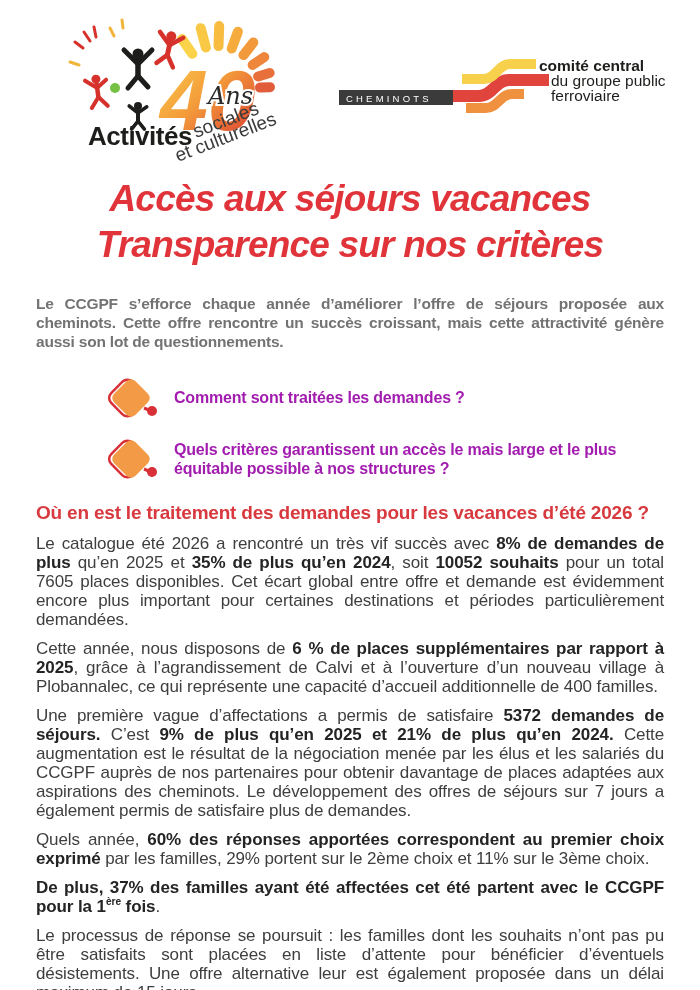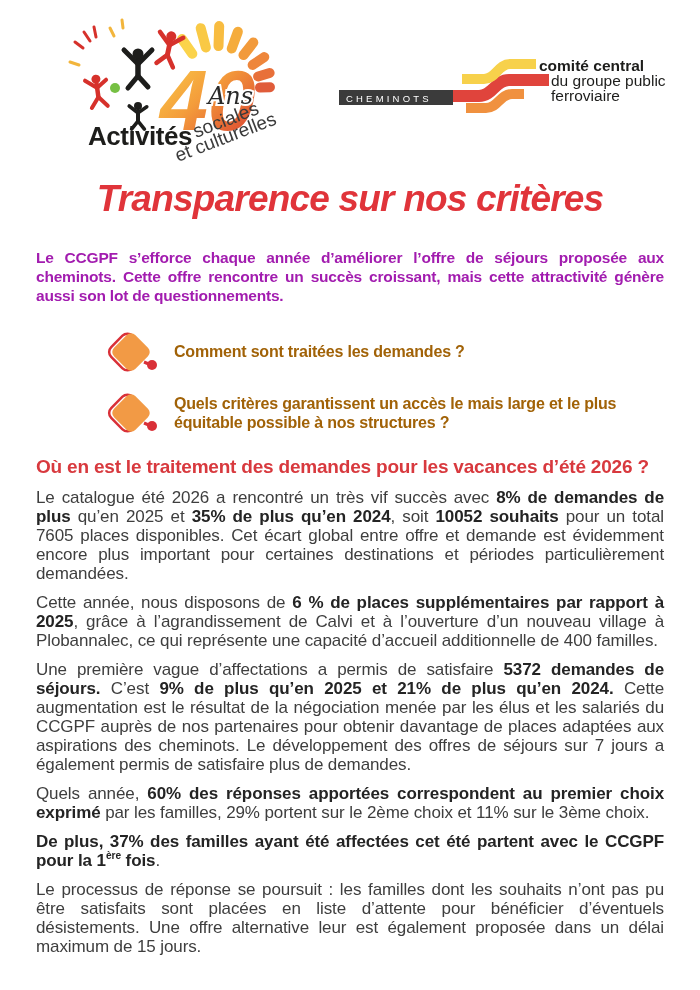--- a/index.html
+++ b/index.html
@@ -18,29 +18,29 @@
     text-align:center;
     color:#E0343A;
     font-weight:bold; font-style:italic;
     font-size:37px; line-height:46px;
     letter-spacing:-0.8px;
   }
 
   .intro {
     margin:26px 36px 0;
     font-weight:bold; font-size:15.5px; line-height:19px;
-    text-align:justify; color:#a21caf; letter-spacing:-0.2px;
+    text-align:justify; color:#737373; letter-spacing:-0.2px;
   }
 
   .bullets { margin:20px 0 0 104px; }
   .bullet  { display:flex; align-items:center; margin-bottom:7px; }
   .bullet-icon { width:54px; height:54px; flex:0 0 54px; margin-right:16px; }
   .bullet-text {
     font-weight:bold; font-size:16px; line-height:19.5px;
-    color:#a16207; max-width:480px; letter-spacing:-0.2px;
+    color:#a21caf; max-width:480px; letter-spacing:-0.2px;
   }
 
   .section-heading {
     margin:16px 36px 0;
     color:#D8393E; font-weight:bold; font-size:19px; letter-spacing:-0.2px;
   }
 
   .paragraphs { margin:0 36px; }
   .paragraphs p {
     margin:10px 0 0;
@@ -144,20 +144,21 @@
     </g>
     <rect x="0" y="40" width="114" height="15" fill="#3B3B3B"></rect>
     <text x="7" y="51.5" font-size="9.5" fill="#ffffff" letter-spacing="3.2">CHEMINOTS</text>
     <text x="200" y="21" font-size="15.5" font-weight="bold" fill="#1D1D1B">comité central</text>
     <text x="212" y="36" font-size="15.5" fill="#1D1D1B">du groupe public</text>
     <text x="212" y="51" font-size="15.5" fill="#1D1D1B">ferroviaire</text>
   </svg>
 </div>
 
 <div class="title">
+  <div>Accès aux séjours vacances</div>
   <div>Transparence sur nos critères</div>
 </div>
 
 <p class="intro">Le CCGPF s’efforce chaque année d’améliorer l’offre de séjours proposée aux cheminots. Cette offre rencontre un succès croissant, mais cette attractivité génère aussi son lot de questionnements.</p>
 
 <div class="bullets">
   <div class="bullet">
     <svg class="bullet-icon" viewBox="0 0 54 54">
       <rect x="12" y="12" width="30" height="30" rx="7" fill="none" stroke="#D93038" stroke-width="2.5" transform="rotate(45 27 27) translate(-2.5 2.5)"></rect>
       <rect x="12" y="12" width="30" height="30" rx="6" fill="#F29A45" transform="rotate(45 27 27)"></rect>

